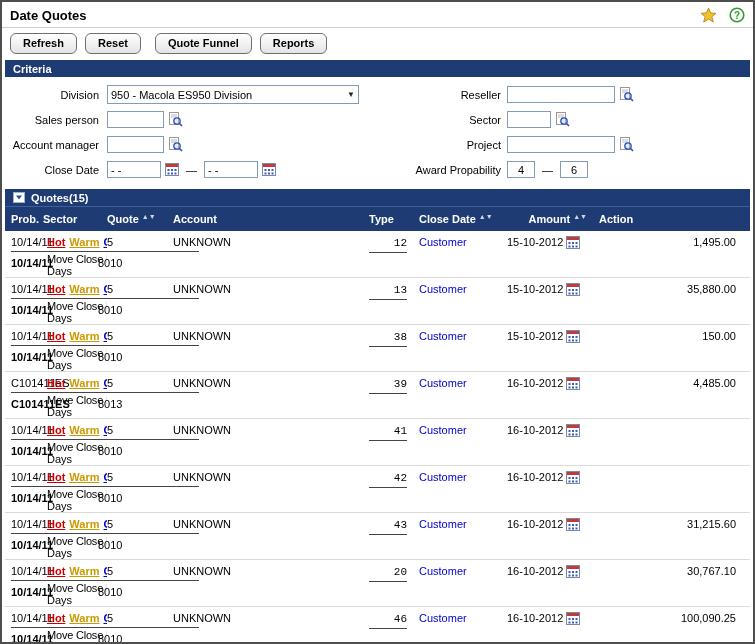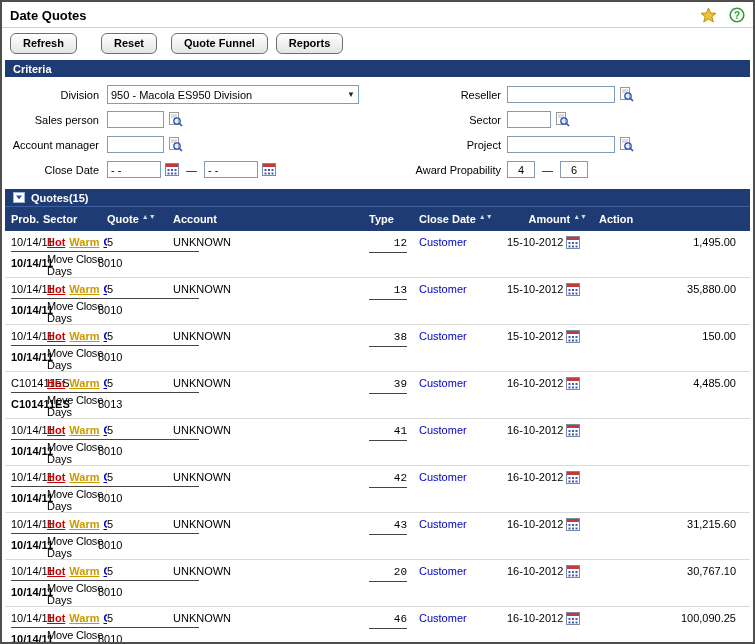--- a/index.html
+++ b/index.html
@@ -11,21 +11,21 @@
   .titlebar { display:flex; align-items:center; padding:5px 8px 4px 8px; border-bottom:1px solid #cfcfcf; }
   .titlebar h1 { font-size:13px; font-weight:bold; flex:1; }
   .title-icons { display:flex; gap:12px; align-items:center; }
   .title-icons span { cursor:pointer; line-height:0; }
 
   
   .toolbar { display:flex; gap:8px; padding:5px 8px 6px 8px; align-items:center; }
   .btn { font-family:"Liberation Sans",sans-serif; font-size:11px; font-weight:bold; padding:3px 12px 4px 12px;
          border:1px solid #6f6f6f; border-radius:6px; background:linear-gradient(#ffffff,#e4e4e4);
          box-shadow: inset 0 1px 0 #fff; cursor:pointer; }
-  .group-gap { margin-right:6px;margin-left:16px; }
+  .group-gap { margin-right:6px; }
 
   
   .section { margin:0 3px; }
   .bar { background:#1e3c73; color:#fff; font-weight:bold; height:17px; display:flex; align-items:center; padding:0 8px; }
   .bar .bar-icon { margin-right:6px; line-height:0; }
 
   
   .crit-body { padding:5px 0 7px 0; }
   .crit-row { display:flex; align-items:center; height:25px; }
   .lbl { color:#000; }

